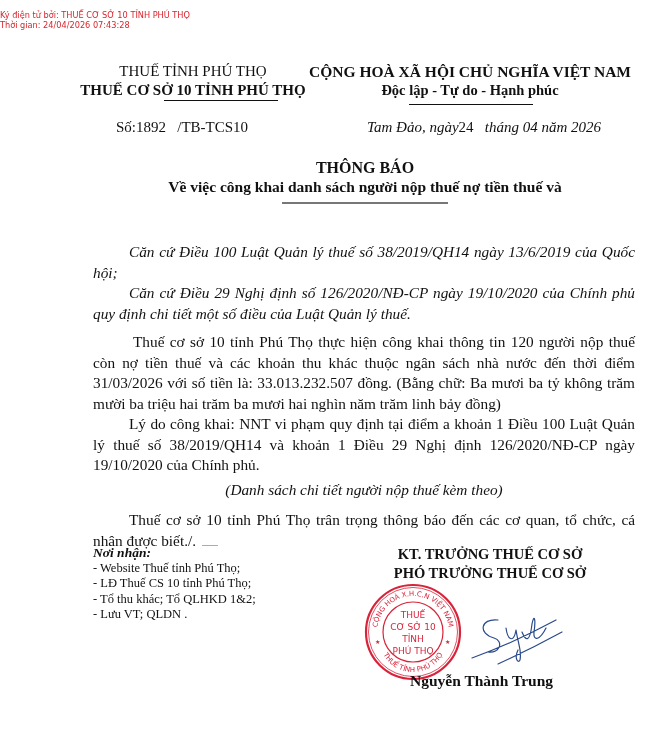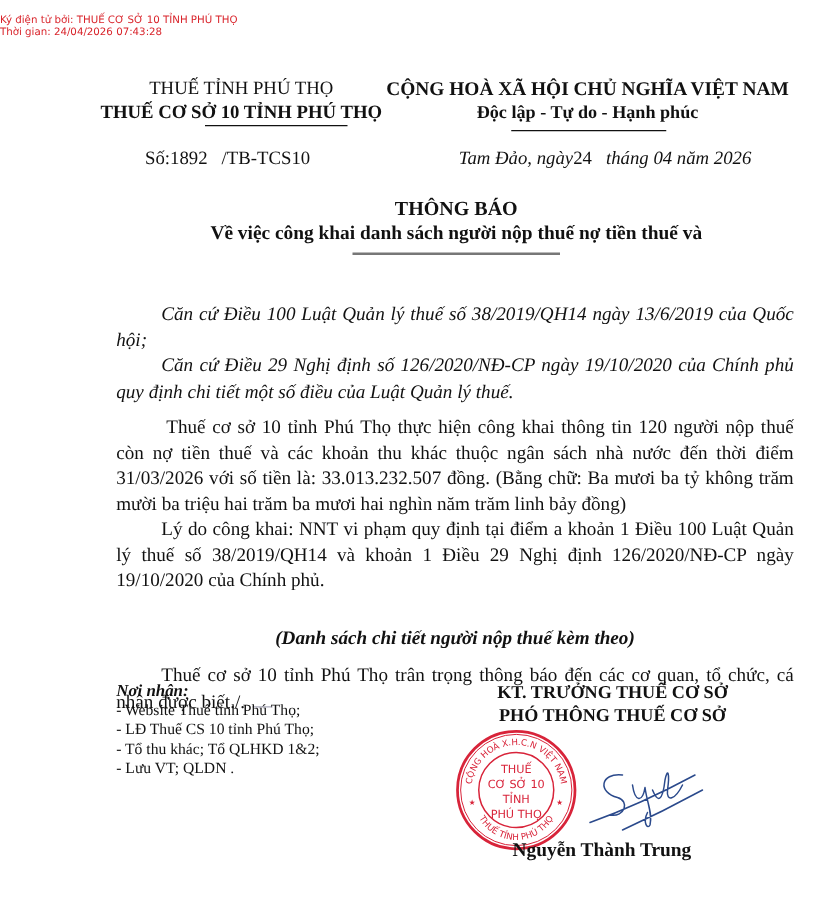--- a/index.html
+++ b/index.html
@@ -25,21 +25,21 @@
     .title { position: absolute; left: 90px; top: 158px; width: 550px; text-align: center; font-weight: bold; }
     .title .t1 { font-size: 16px; line-height: 19px; }
     .title .t2 { font-size: 15.5px; line-height: 19px; }
     .title .rule { width: 166px; height: 2px; background: #777; margin: 6px auto 0; }
 
     .body { position: absolute; left: 93px; top: 242px; width: 542px; font-size: 15.3px; line-height: 20.5px; text-align: justify; }
     .body p { text-indent: 36px; }
     .body p.i { font-style: italic; }
     .body .p3 { margin-top: 8px; text-indent: 40px; }
     .body .p4 { text-indent: 36px; }
-    .body .center { text-align: center; text-indent: 0; font-style: italic; margin-top: 25px; font-weight: bold; }
+    .body .center { text-align: center; text-indent: 0; font-style: italic; margin-top: 4px; }
     .body .p5 { margin-top: 10px; }
     .initials { display: inline-block; width: 16px; height: 8px; border-bottom: 1px solid #aab; margin-left: 6px; vertical-align: middle; }
 
     .recv { position: absolute; left: 93px; top: 545px; font-size: 12.5px; line-height: 15.5px; }
     .recv .head { font-weight: bold; font-style: italic; font-size: 13.5px; }
 
     .sign { position: absolute; left: 360px; top: 545px; width: 260px; text-align: center; font-weight: bold; font-size: 14.5px; line-height: 19px; }
     .signer { position: absolute; left: 410px; top: 672px; font-weight: bold; font-size: 15.5px; }
 
     .stamp { position: absolute; left: 363px; top: 582px; width: 100px; height: 100px; }
@@ -91,21 +91,21 @@
 <div class="recv">
   <div class="head">Nơi nhận:</div>
   <div>- Website Thuế tỉnh Phú Thọ;</div>
   <div>- LĐ Thuế CS 10 tỉnh Phú Thọ;</div>
   <div>- Tổ thu khác; Tổ QLHKD 1&amp;2;</div>
   <div>- Lưu VT; QLDN .</div>
 </div>
 
 <div class="sign">
   <div>KT. TRƯỞNG THUẾ CƠ SỞ</div>
-  <div>PHÓ THÔNG THUẾ CƠ SỞ</div>
+  <div>PHÓ TRƯỞNG THUẾ CƠ SỞ</div>
 </div>
 
 <svg class="stamp" viewBox="0 0 100 100">
   <defs>
     <path id="ringTop" d="M 14,50 A 36,36 0 0 1 86,50"></path>
     <path id="ringBot" d="M 16,56 A 34,34 0 0 0 84,56"></path>
   </defs>
   <circle cx="50" cy="50" r="47" fill="none" stroke="#d8243a" stroke-width="2.2"></circle>
   <circle cx="50" cy="50" r="44.5" fill="none" stroke="#d8243a" stroke-width="0.8"></circle>
   <circle cx="50" cy="50" r="30" fill="none" stroke="#d8243a" stroke-width="1.2"></circle>

